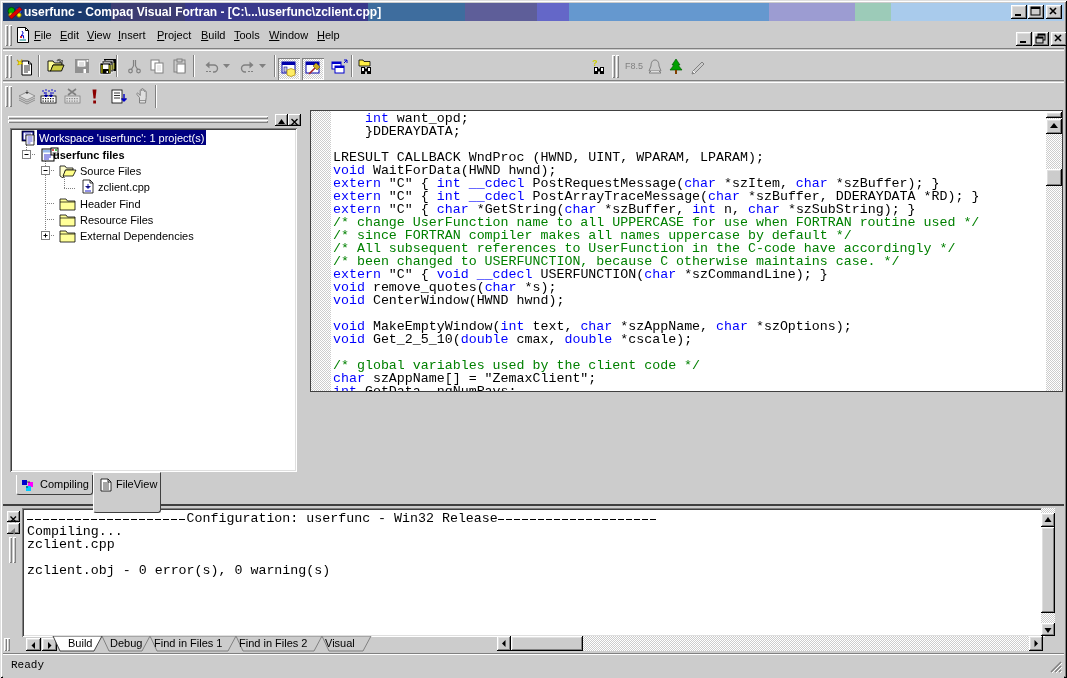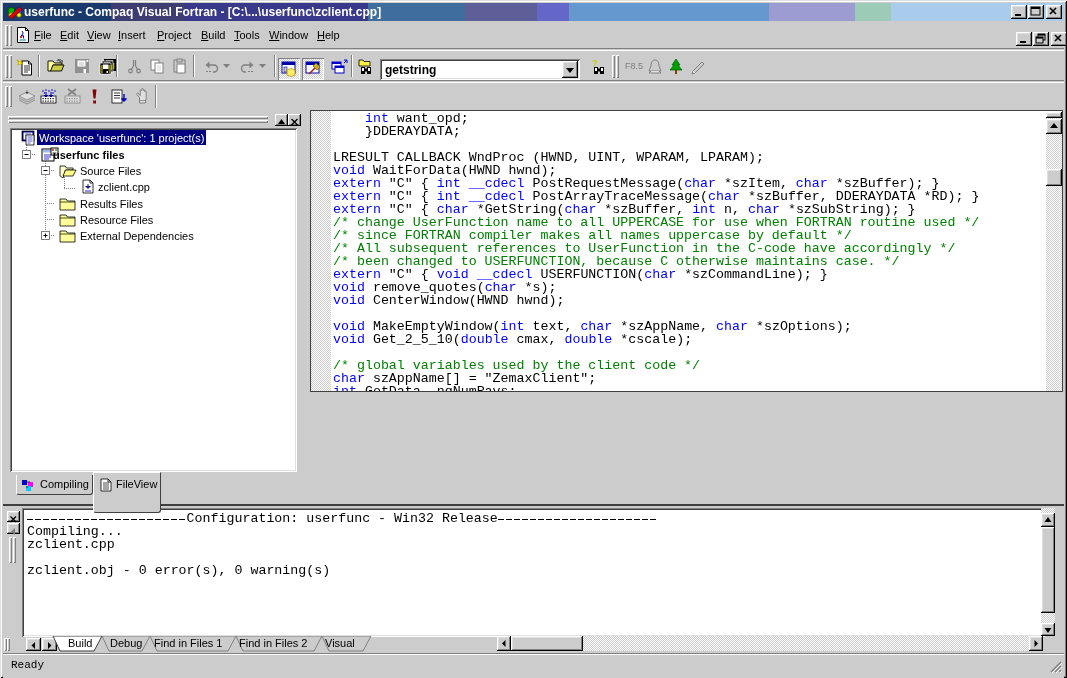--- a/index.html
+++ b/index.html
@@ -262,26 +262,20 @@
   <div class="tsep" style="left:348px;top:4px;height:22px"></div>
   <div class="tbtn-flat" style="left:353px;top:5px">
       <svg width="20" height="18" viewBox="0 0 20 18">
     <path d="M1 8 V2 h4 l1 1.5 H12 V8 z" fill="#ffee44" stroke="#000" stroke-width="0.8"></path>
     <rect x="3" y="9" width="4" height="7" fill="#000"></rect>
         <rect x="9" y="9" width="4" height="7" fill="#000"></rect>
     <rect x="6.5" y="10.5" width="3" height="3" fill="#000"></rect>
     <rect x="4" y="10" width="2" height="3" fill="#fff"></rect>
         <rect x="10" y="10" width="2" height="3" fill="#fff"></rect>
       </svg>
-    </div>
-  <div class="combo">
-      <span class="txt">getstring</span>
-      <div class="drop"><svg width="16" height="18">
-          <path d="M4 7 h8 l-4 5 z" fill="#000"></path>
-        </svg></div>
     </div>
   <div class="tbtn-flat" style="left:584px;top:5px">
       <svg width="20" height="18" viewBox="0 0 20 18">
     <text x="3" y="8" font-size="9" font-weight="bold" fill="#cccc00" font-family="Liberation Sans">?</text>
     <rect x="5" y="9" width="4" height="7" fill="#000"></rect>
         <rect x="11" y="9" width="4" height="7" fill="#000"></rect>
     <rect x="8.5" y="10.5" width="3" height="3" fill="#000"></rect>
     <rect x="6" y="10" width="2" height="3" fill="#fff"></rect>
         <rect x="12" y="10" width="2" height="3" fill="#fff"></rect>
       </svg>
@@ -454,21 +448,21 @@
           <path d="M7 5 v4 m-2.5 -2 l2.5 2.5 2.5 -2.5" stroke="#2222cc" stroke-width="1"></path>
           <path d="M4 12 h6" stroke="#2222cc" stroke-width="1"></path>
           </svg>
         <span style="position:absolute;left:88px;top:0">zclient.cpp</span>
       </div>
       <div class="trow" style="left:0;top:68px">
         <svg class="abs" style="left:49px;top:2px" width="18" height="13" viewBox="0 0 18 13">
           <path d="M1 12 V1 h6 l1.5 2 H16 V12 z" fill="#ffff99" stroke="#000" stroke-width="0.8"></path>
             <path d="M1 4 h15" stroke="#000" stroke-width="0.7"></path>
           </svg>
-        <span style="position:absolute;left:70px;top:0">Results Files</span>
+        <span style="position:absolute;left:70px;top:0">Header Find</span>
       </div>
       <div class="trow" style="left:0;top:84px">
         <svg class="abs" style="left:49px;top:2px" width="18" height="13" viewBox="0 0 18 13">
           <path d="M1 12 V1 h6 l1.5 2 H16 V12 z" fill="#ffff99" stroke="#000" stroke-width="0.8"></path>
             <path d="M1 4 h15" stroke="#000" stroke-width="0.7"></path>
           </svg>
         <span style="position:absolute;left:70px;top:0">Resource Files</span>
       </div>
       <div class="trow" style="left:0;top:100px">
         <svg class="abs" style="left:31px;top:3px" width="9" height="9">

